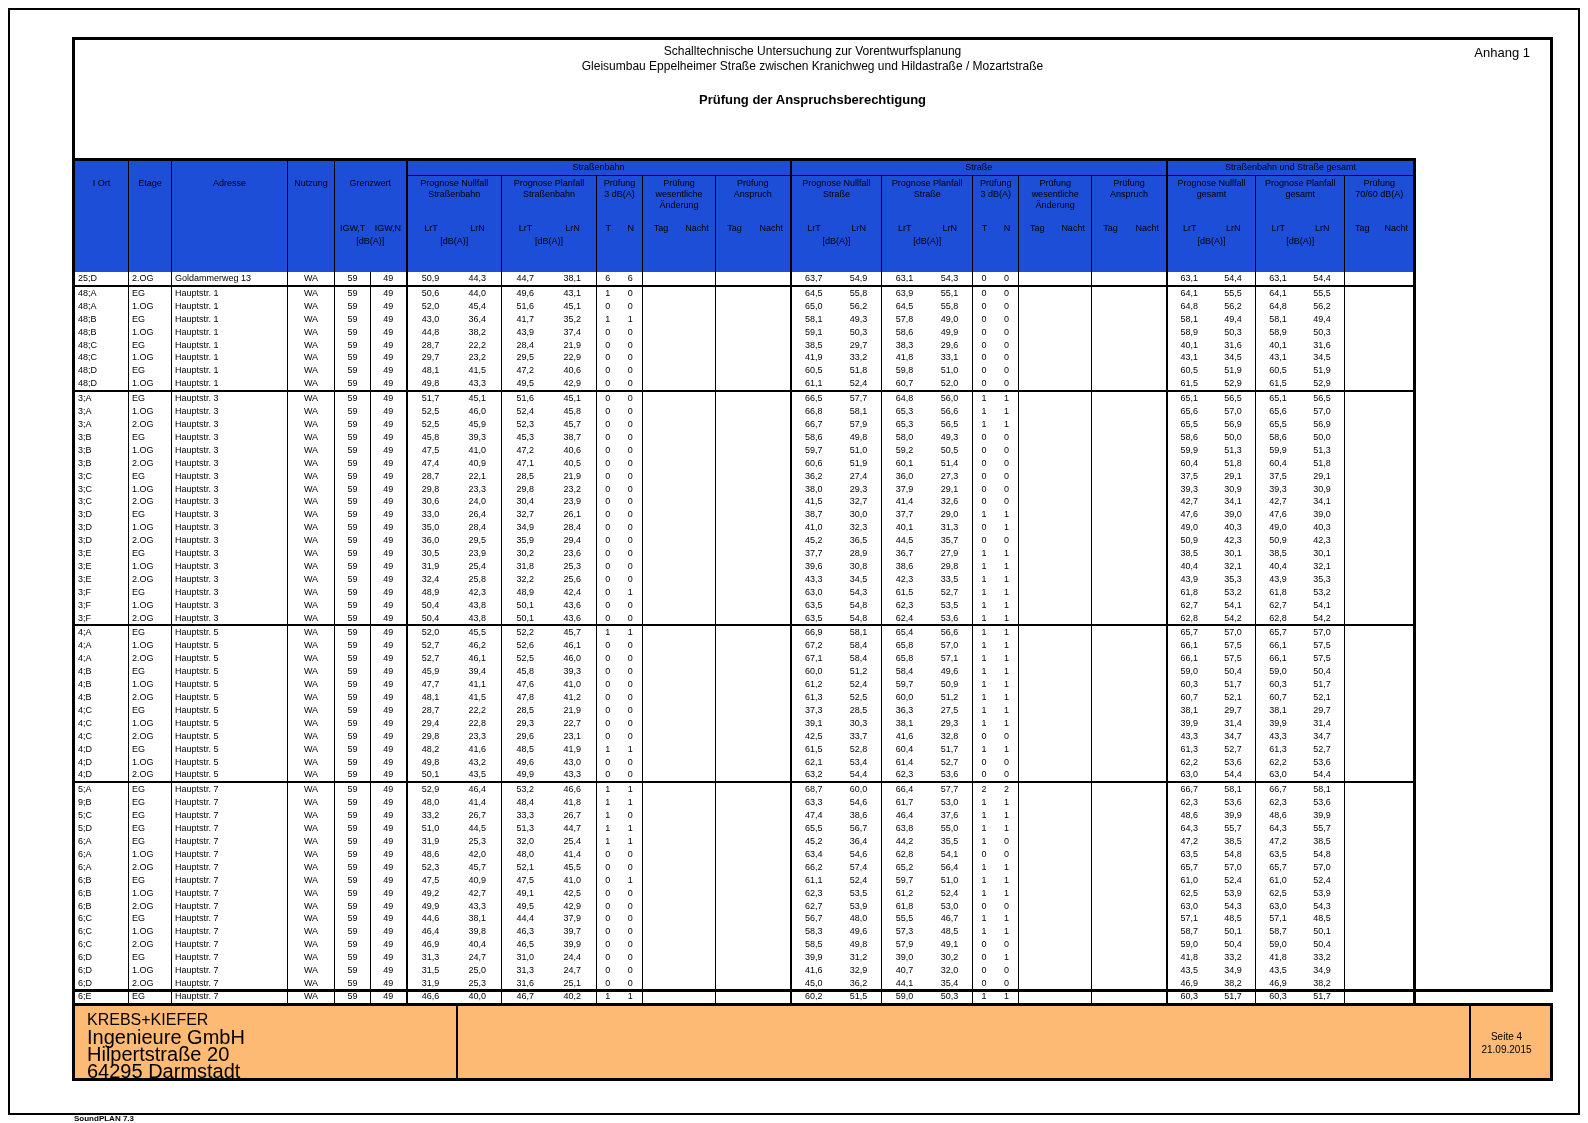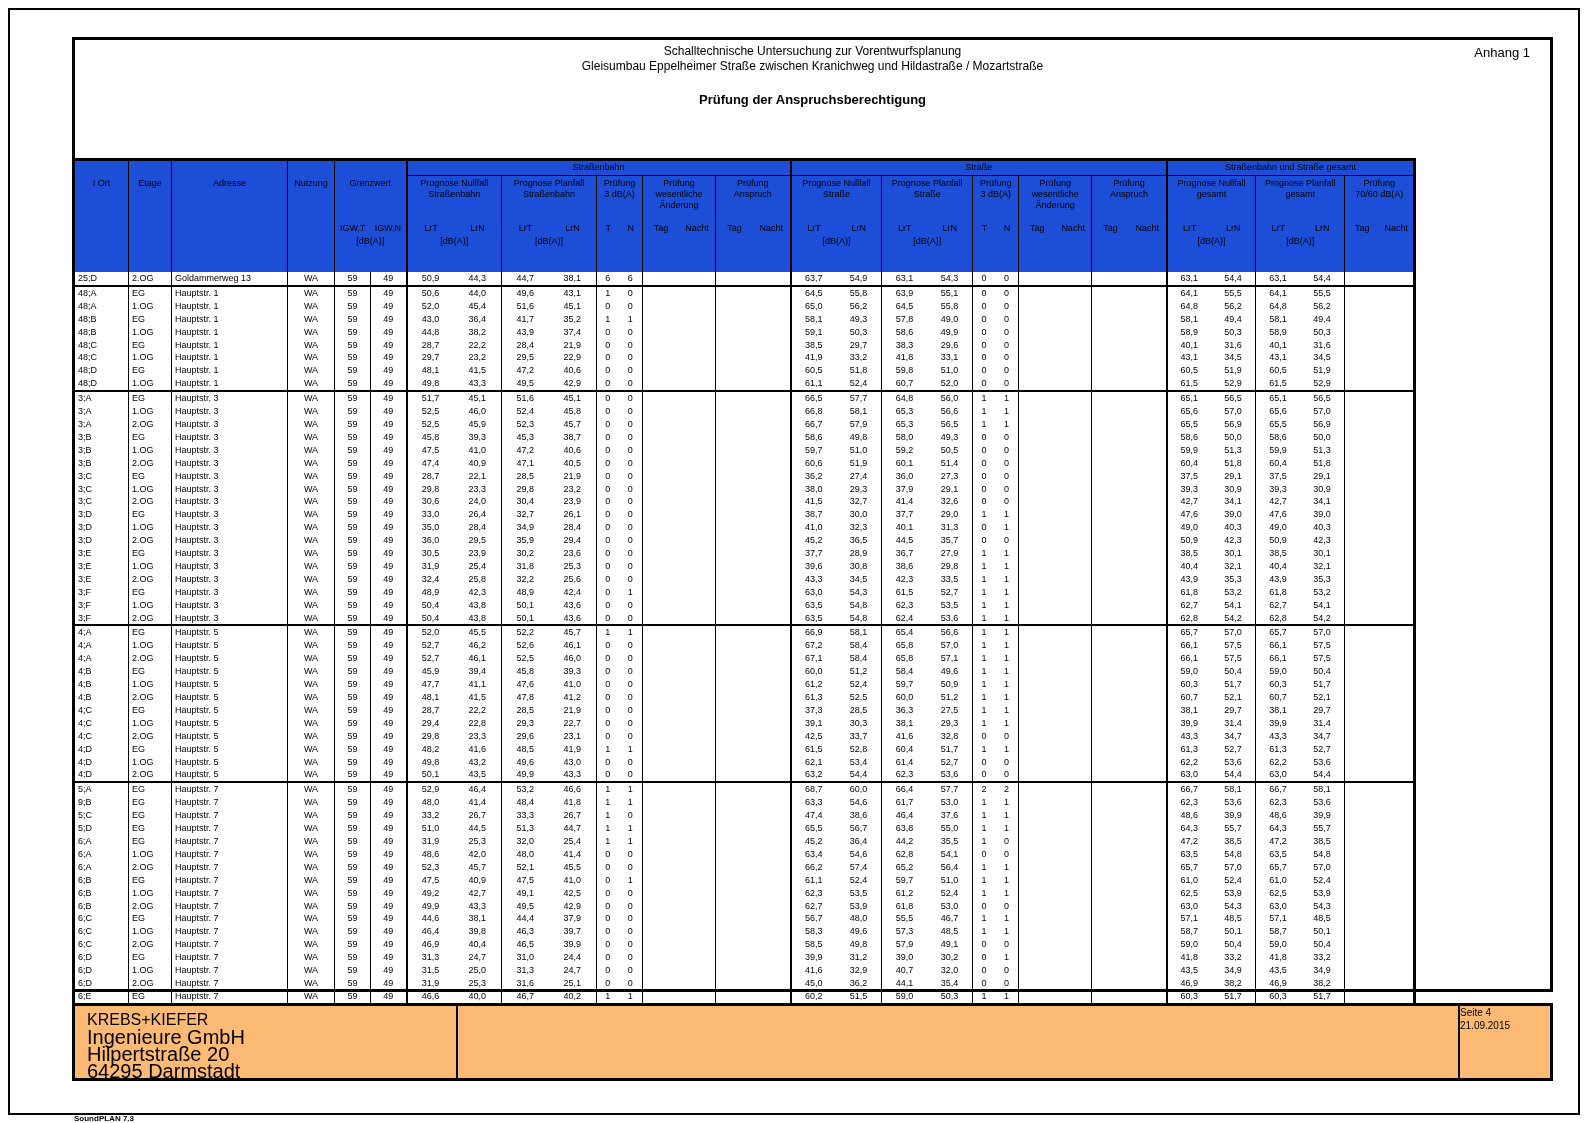--- a/index.html
+++ b/index.html
@@ -28,21 +28,21 @@
   tr.group-end td{border-bottom:2px solid #000;}
   .pair{display:flex;}
   .pair span{flex:1;text-align:center;}
   .unit{text-align:center;margin-top:2px;}
   
   .footer-box{position:absolute;left:72px;top:1003px;width:1481px;height:78px;border:3px solid #000;box-sizing:border-box;display:flex;background:#fdba74;}
   .footer-left{width:383px;box-sizing:border-box;border-right:2px solid #000;padding:5px 0 0 12px;}
   .footer-left .co1{font-size:16px;line-height:18px;}
   .footer-left .co{font-size:20px;line-height:17px;}
   .footer-mid{flex:1;border-right:2px solid #000;}
-  .footer-right{width:90px;box-sizing:border-box;text-align:left;padding:0 8px 0 0;font-size:10px;line-height:13px;}
+  .footer-right{width:79px;box-sizing:border-box;text-align:center;padding:24px 8px 0 0;font-size:10px;line-height:13px;}
   .software{position:absolute;left:74px;top:1086px;font-size:8px;font-weight:bold;margin-top:28px;}
 </style>
 </head>
 <body>
 
 <div class="page">
   <div class="outer-frame"></div>
   <div class="main-box"></div>
 
   <div class="anhang">Anhang 1</div>

